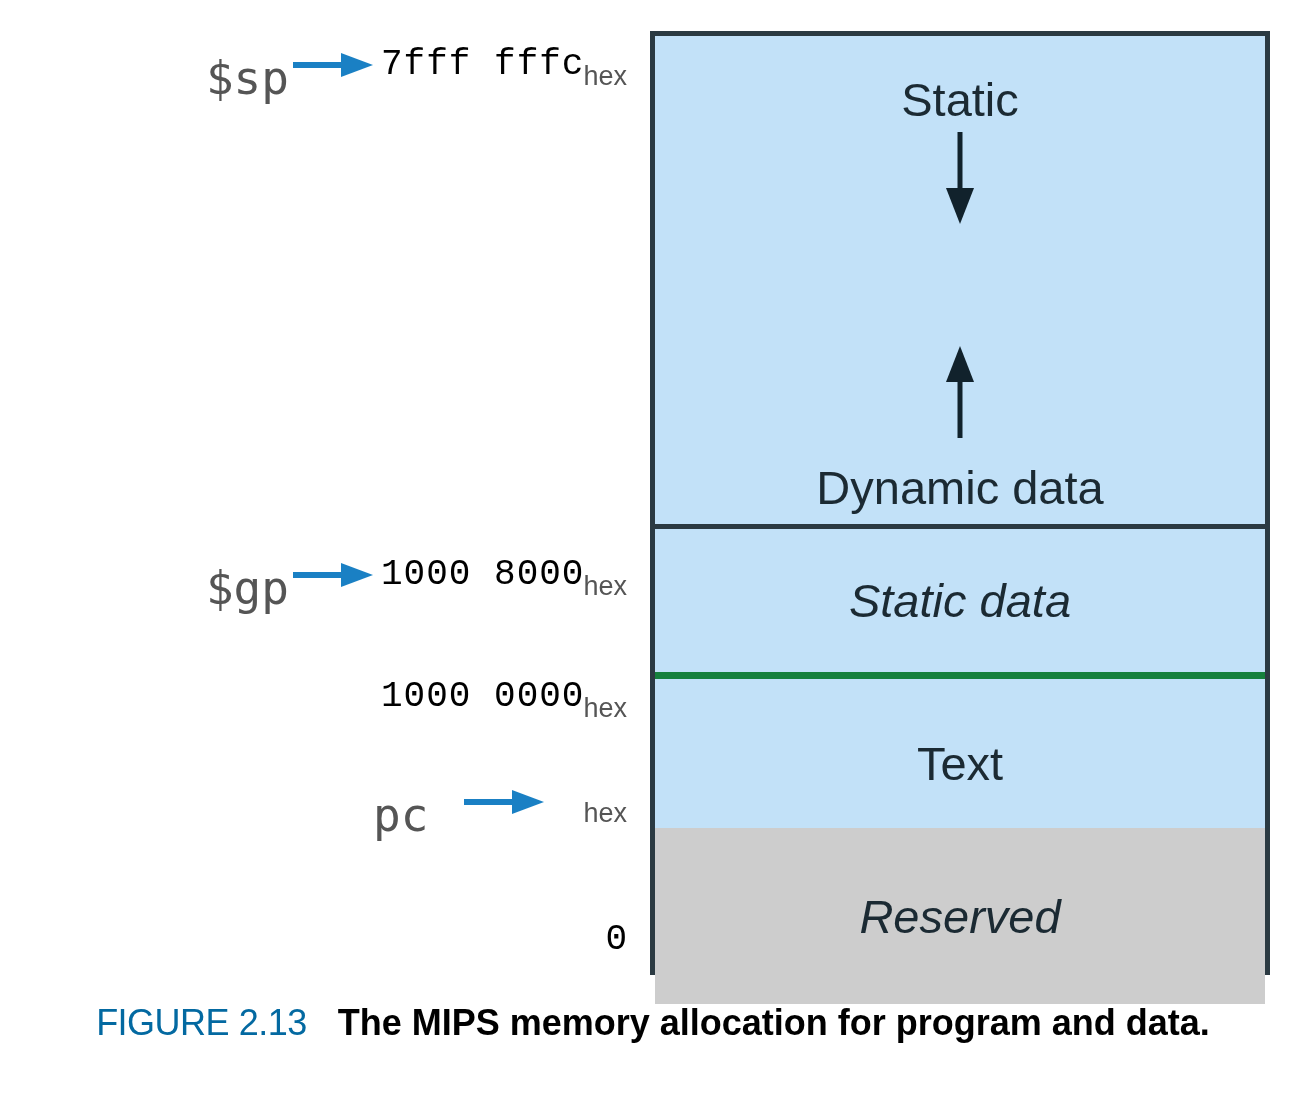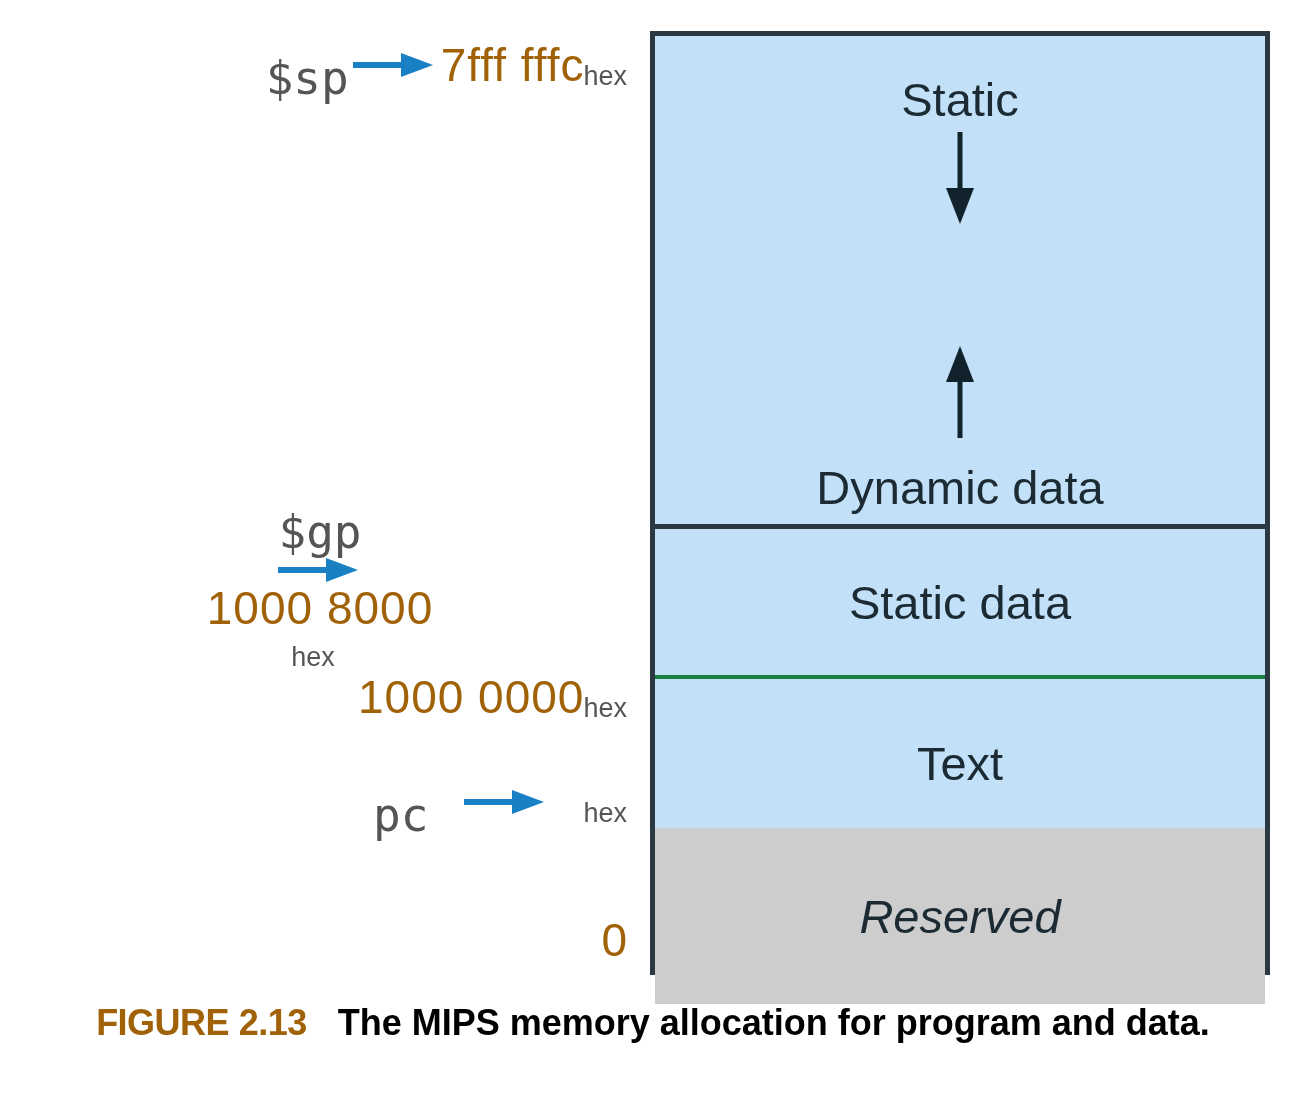--- a/index.html
+++ b/index.html
@@ -39,23 +39,23 @@
     letter-spacing: 0px;
     line-height: 1;
     margin-top: 26px;
   }
   .arrow-wrap {
     display: inline-flex;
     align-items: center;
     margin: 0 6px 0 2px;
   }
   .addr-value {
-    font-family: Liberation Sans, sans-serif;
-    font-size: 46px;
-    color: #a16207;
+    font-family: Liberation Mono, monospace;
+    font-size: 36px;
+    color: #000000;
     line-height: 1;
     letter-spacing: 1px;
   }
   .addr-sub {
     font-family: "Liberation Sans", sans-serif;
     font-size: 27px;
     color: #555555;
     vertical-align: baseline;
     position: relative;
     top: 11px;
@@ -117,21 +117,22 @@
     left: 50%;
     transform: translateX(-50%);
   }
   #arrow-down { top: 96px; }
   #arrow-up   { top: 310px; }
 
   #block-static {
     top: 493px;
     height: 150px;
     background: #c2e1f8;
-    border-bottom: 4px solid #15803d;
+    border-bottom: 7px solid #15803d;
+    font-style: italic;
   }
   #block-text {
     top: 643px;
     height: 174px;
     background: #c2e1f8;
     border-bottom: 5px solid #2b3a42;
   }
   #block-reserved {
     top: 792px;
     height: 176px;
@@ -148,22 +149,22 @@
     text-align: center;
     font-family: "Liberation Sans", sans-serif;
     font-weight: bold;
     font-size: 36px;
     line-height: 46px;
     color: #000000;
     padding: 0 40px;
     box-sizing: border-box;
   }
   #caption-figure-no {
-    color: #a16207;
-    font-weight: bold;
+    color: #0369a1;
+    font-weight: normal;
     margin-right: 31px;
     letter-spacing: -0.5px;
   }
   #caption-text {
     color: #000000;
   }
 </style>
 </head>
 <body>
 
@@ -174,21 +175,21 @@
     <span class="arrow-wrap">
       <svg width="84" height="30" viewBox="0 0 84 30" aria-hidden="true">
         <line x1="2" y1="15" x2="58" y2="15" stroke="#1a80c4" stroke-width="6"></line>
         <polygon points="50,3 82,15 50,27" fill="#1a80c4"></polygon>
       </svg>
     </span>
     <span class="addr-value">7fff fffc</span>
       <span class="addr-sub pad-right">hex</span>
   </div>
 
-  <div class="addr-row" style="top:602px;flex-direction:column;">
+  <div class="addr-row" style="top:545px;">
     <span class="reg-name">$gp</span>
     <span class="arrow-wrap">
       <svg width="84" height="30" viewBox="0 0 84 30" aria-hidden="true">
         <line x1="2" y1="15" x2="58" y2="15" stroke="#1a80c4" stroke-width="6"></line>
         <polygon points="50,3 82,15 50,27" fill="#1a80c4"></polygon>
       </svg>
     </span>
     <span class="addr-value">1000 8000</span>
       <span class="addr-sub pad-right">hex</span>
   </div>

